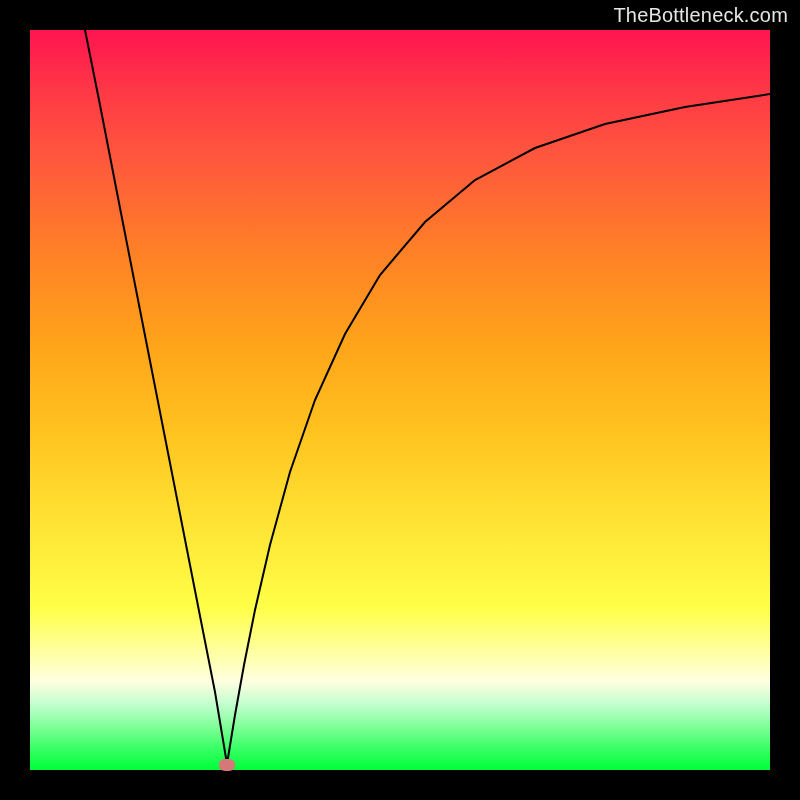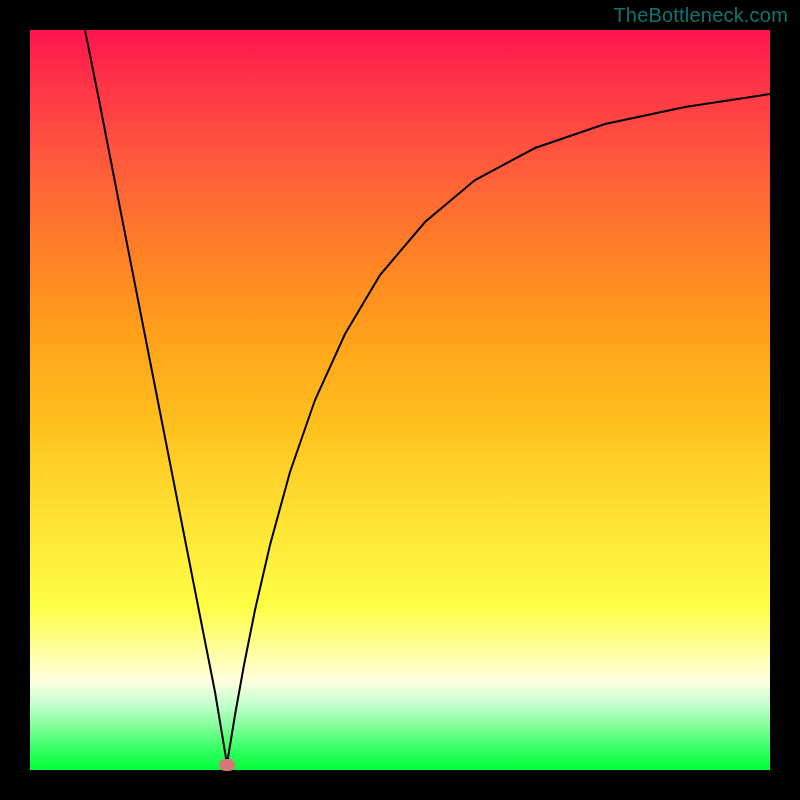--- a/index.html
+++ b/index.html
@@ -38,21 +38,21 @@
       #c5ffd0 91%,
       #84ff9c 94%,
       #3aff66 97%,
       #00ff3a 100%
     );
   }
   .watermark {
     position: absolute;
     top: 4px;
     right: 12px;
-    color: #0f766e;
+    color: #e5e5e5;
     font-size: 20px;
     letter-spacing: 0.2px;
     font-weight: 500;
   }
   svg.curve {
     position: absolute;
     left: 0;
     top: 0;
     width: 740px;
     height: 740px;

